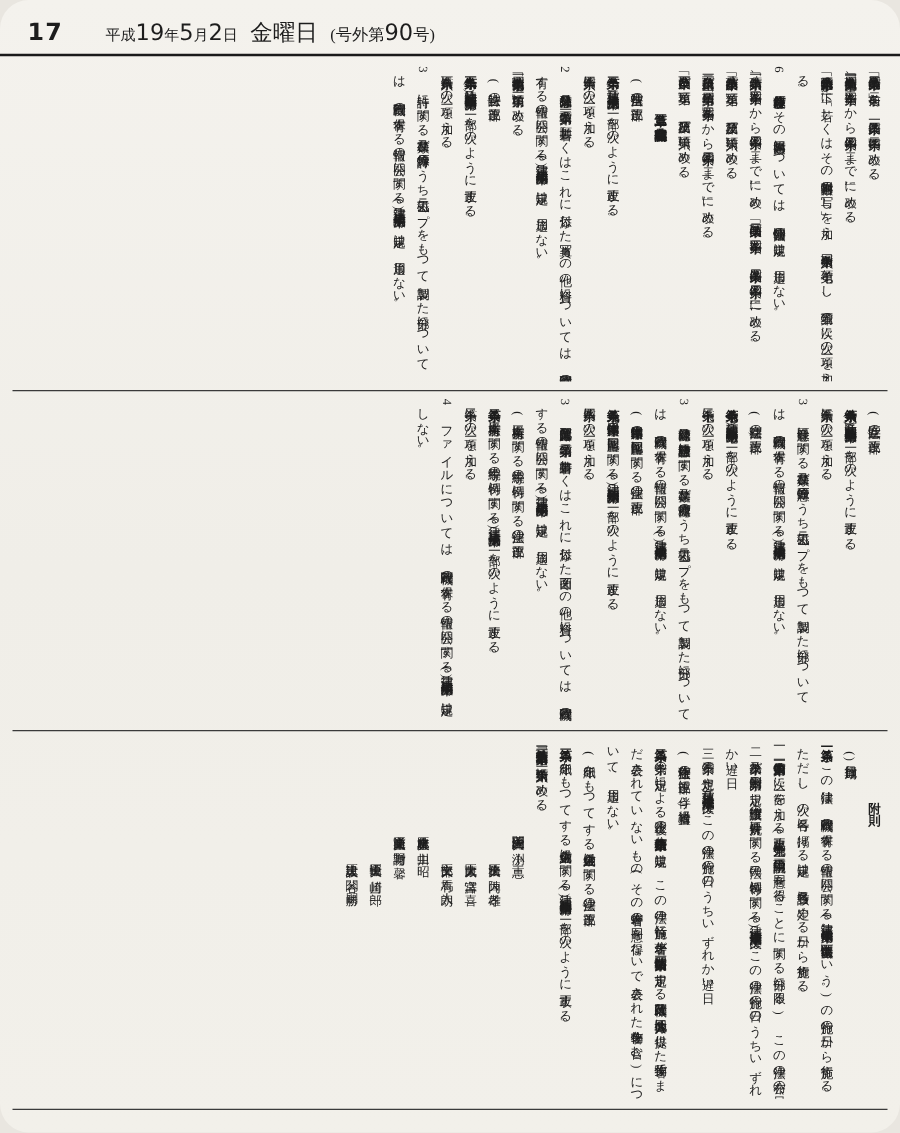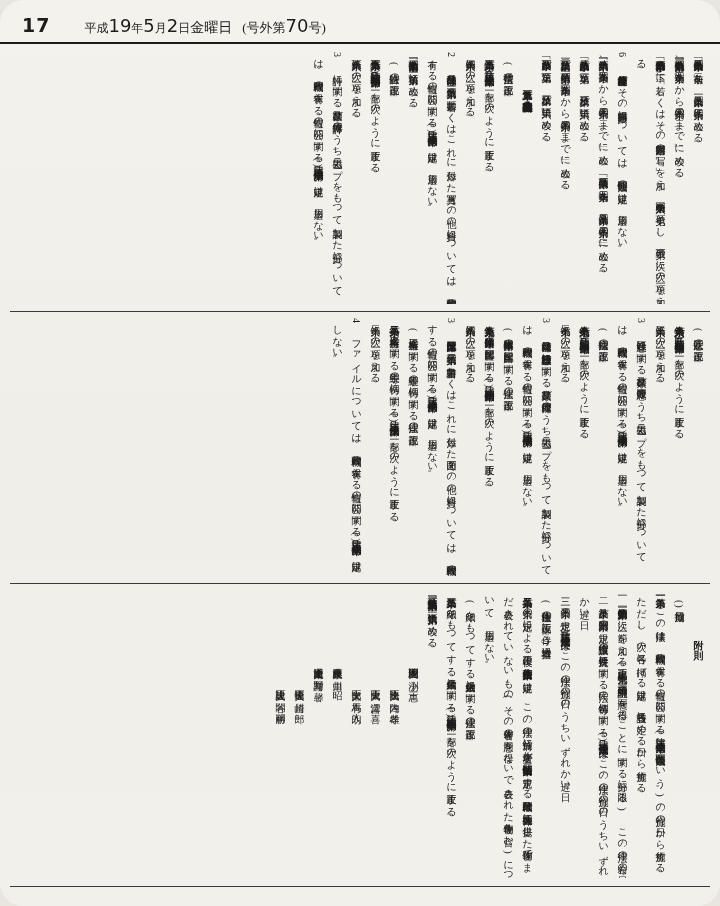--- a/index.html
+++ b/index.html
@@ -20,21 +20,21 @@
   
   .hdr{
     display:flex;align-items:baseline;
     padding:14px 18px 5px 22px;
     border-bottom:2.5px solid #1a1a1a;
   }
   .pno{font-family:"DejaVu Sans","Liberation Sans",sans-serif;font-size:19px;font-weight:700;letter-spacing:1px;}
   .dateblk{margin-left:34px;white-space:nowrap;}
   .dateblk .k{font-size:12px;}
   .dateblk .n{font-family:"DejaVu Sans","Liberation Sans",sans-serif;font-size:18px;font-weight:500;}
-  .wday{font-size:14px;}
+  .wday{font-size:18px;margin-left:10px;}
   .gtitle{
     flex:1;text-align:center;
     font-size:21px;font-weight:700;
     letter-spacing:58px;margin-right:-58px;
     white-space:nowrap;
   }
   .issueblk{white-space:nowrap;margin-left:10px;}
   .issueblk .k{font-size:13px;}
   .issueblk .n{font-family:"DejaVu Sans","Liberation Sans",sans-serif;font-size:18px;font-weight:500;}
   
@@ -65,21 +65,21 @@
 </style>
 </head>
 <body>
 
 <div class="page">
 
   <header class="hdr">
     <span class="pno">17</span>
     <span class="dateblk"><span class="k">平成</span><span class="n">19</span><span class="k">年</span><span class="n">5</span><span class="k">月</span><span class="n">2</span><span class="k">日</span></span>
     <span class="wday">金曜日</span>
-    <span class="issueblk"><span class="k">(号外第</span><span class="n">70</span><span class="k">号)</span></span>
+    <span class="issueblk"><span class="k">(号外第</span><span class="n">90</span><span class="k">号)</span></span>
   </header>
 
   <section class="band b1">
     <p>第四十三条第二号中「又は前二条」を「、第四十一条又は第四十二条」に改める。</p>
     <p>第四十九条第一項第一号中「、第四十二条」を「から第四十二条の二まで」に改める。</p>
     <p>第七十八条第三項中「抄本」の下に「若しくはその附属書類の写し」を加え、同条中第六項を第七項とし、第五項の次に次の一項を加える。</p>
     <p>6　著作権登録原簿及びその附属書類については、情報公開法の規定は、適用しない。</p>
     <p>第八十六条第一項中「、第四十二条」を「から第四十二条の二まで」に改め、同条第二項中「又は第四十二条」を「、第四十二条又は第四十二条の二」に改める。</p>
     <p>第八十八条第二項中「及び第三項」を「、第三項及び第六項」に改める。</p>
     <p>第百二条第一項及び第四項第一号中「、第四十二条」を「から第四十二条の二まで」に改める。</p>

